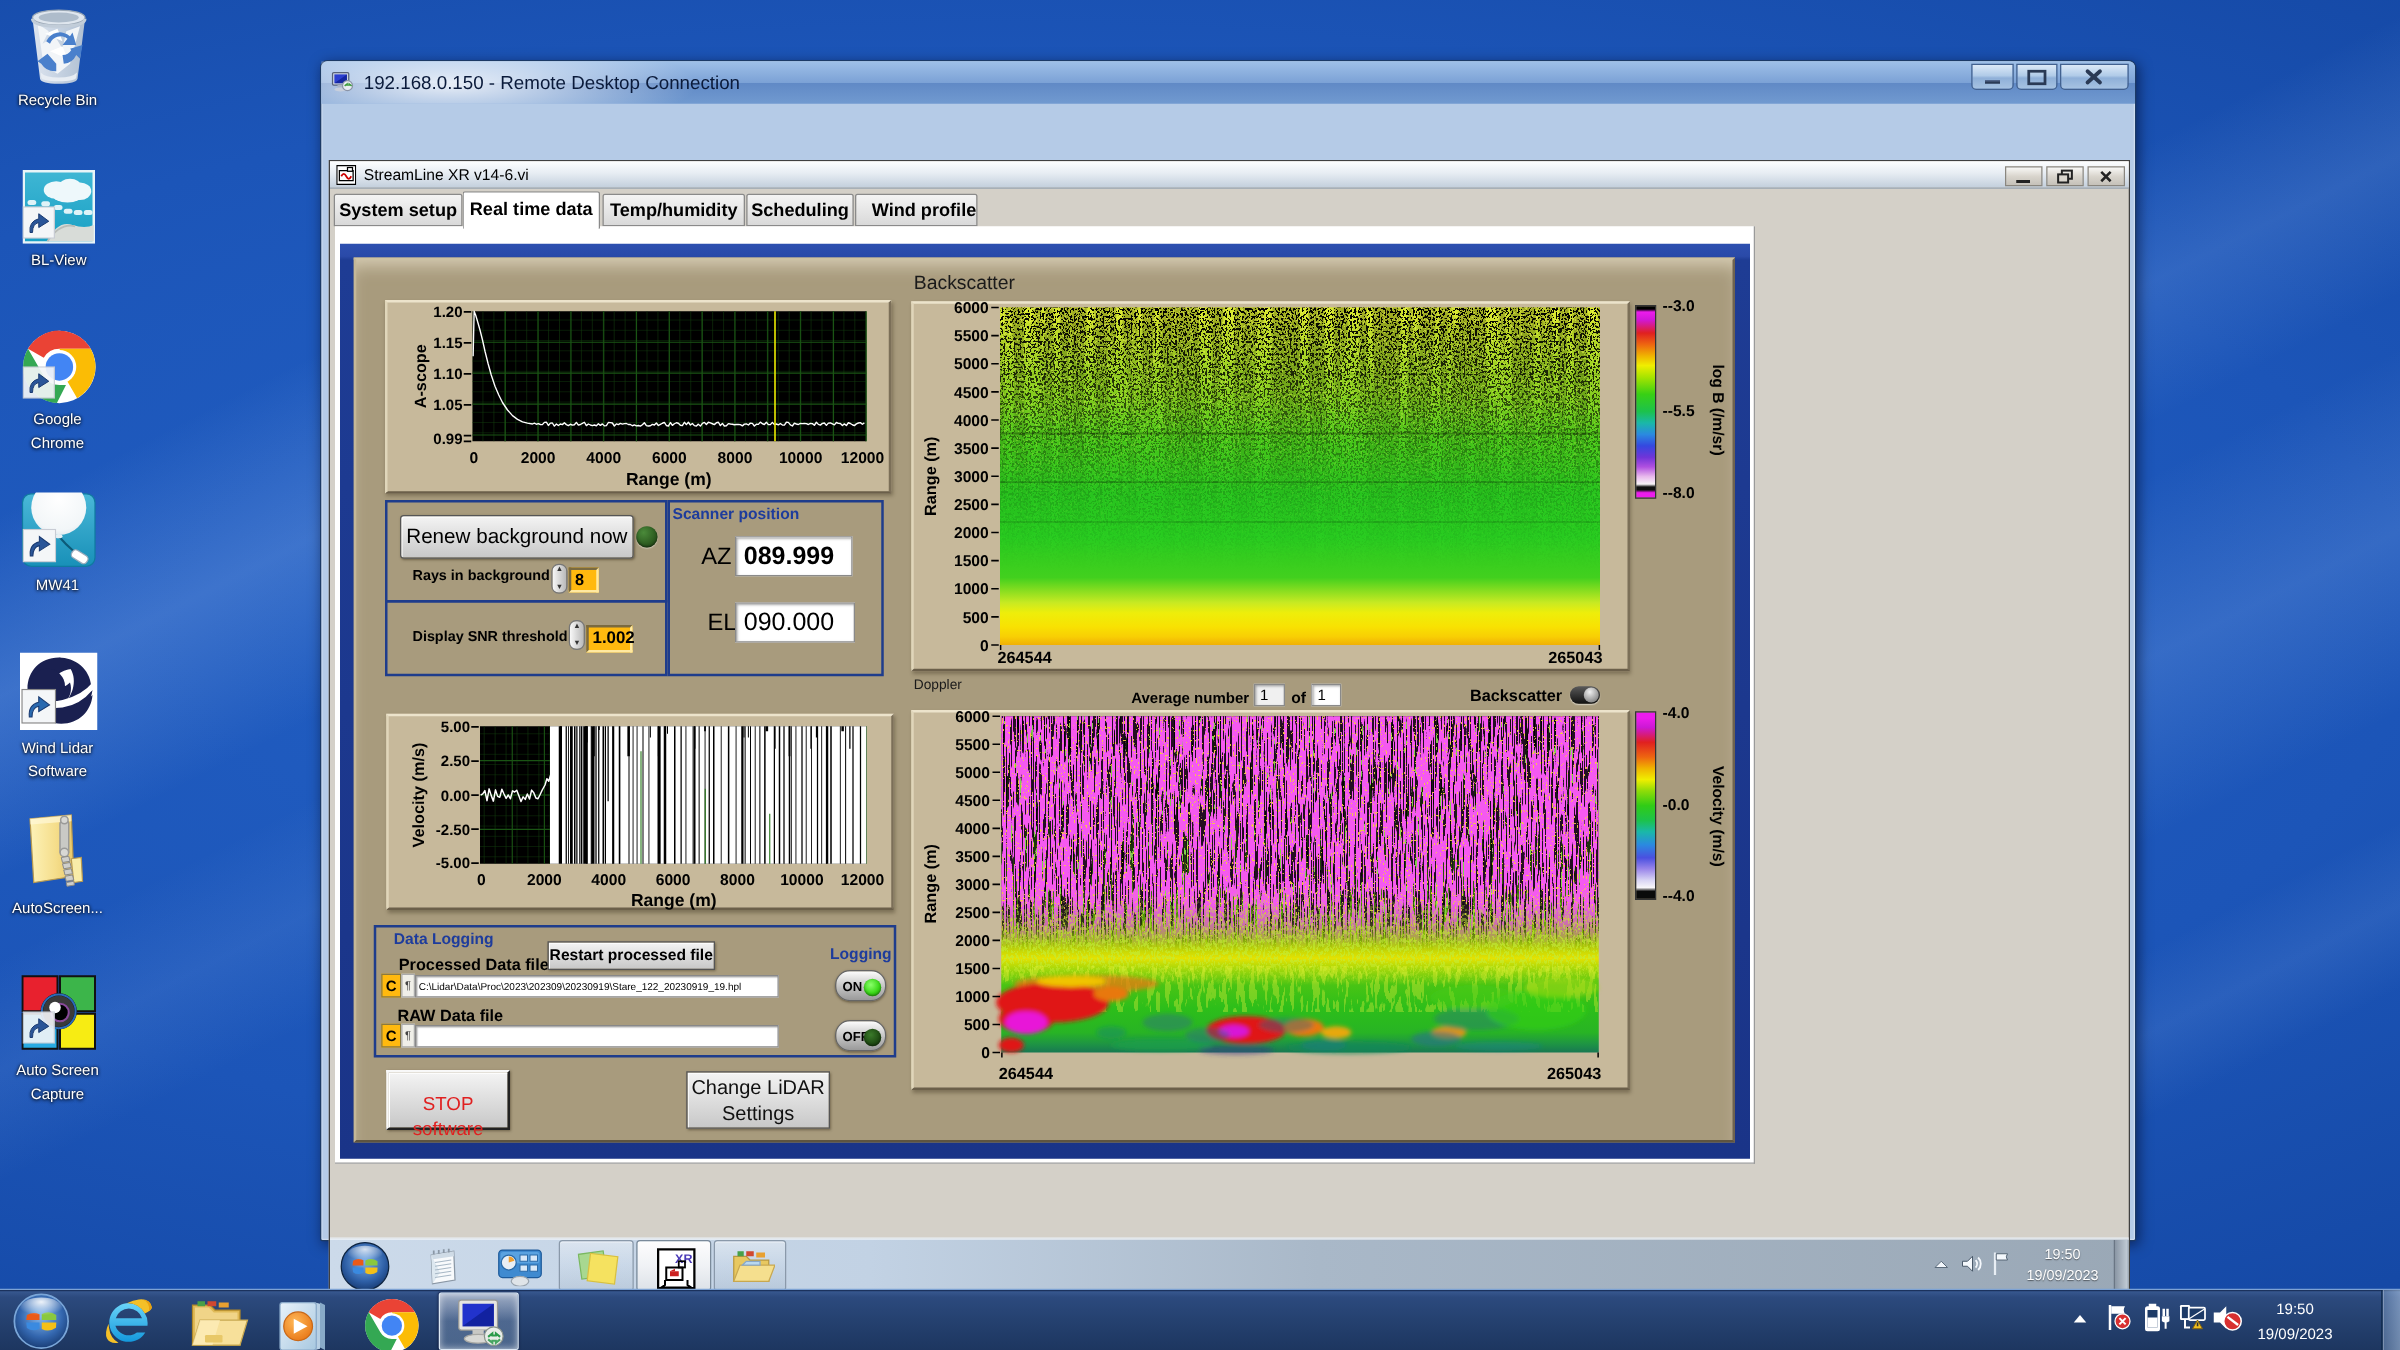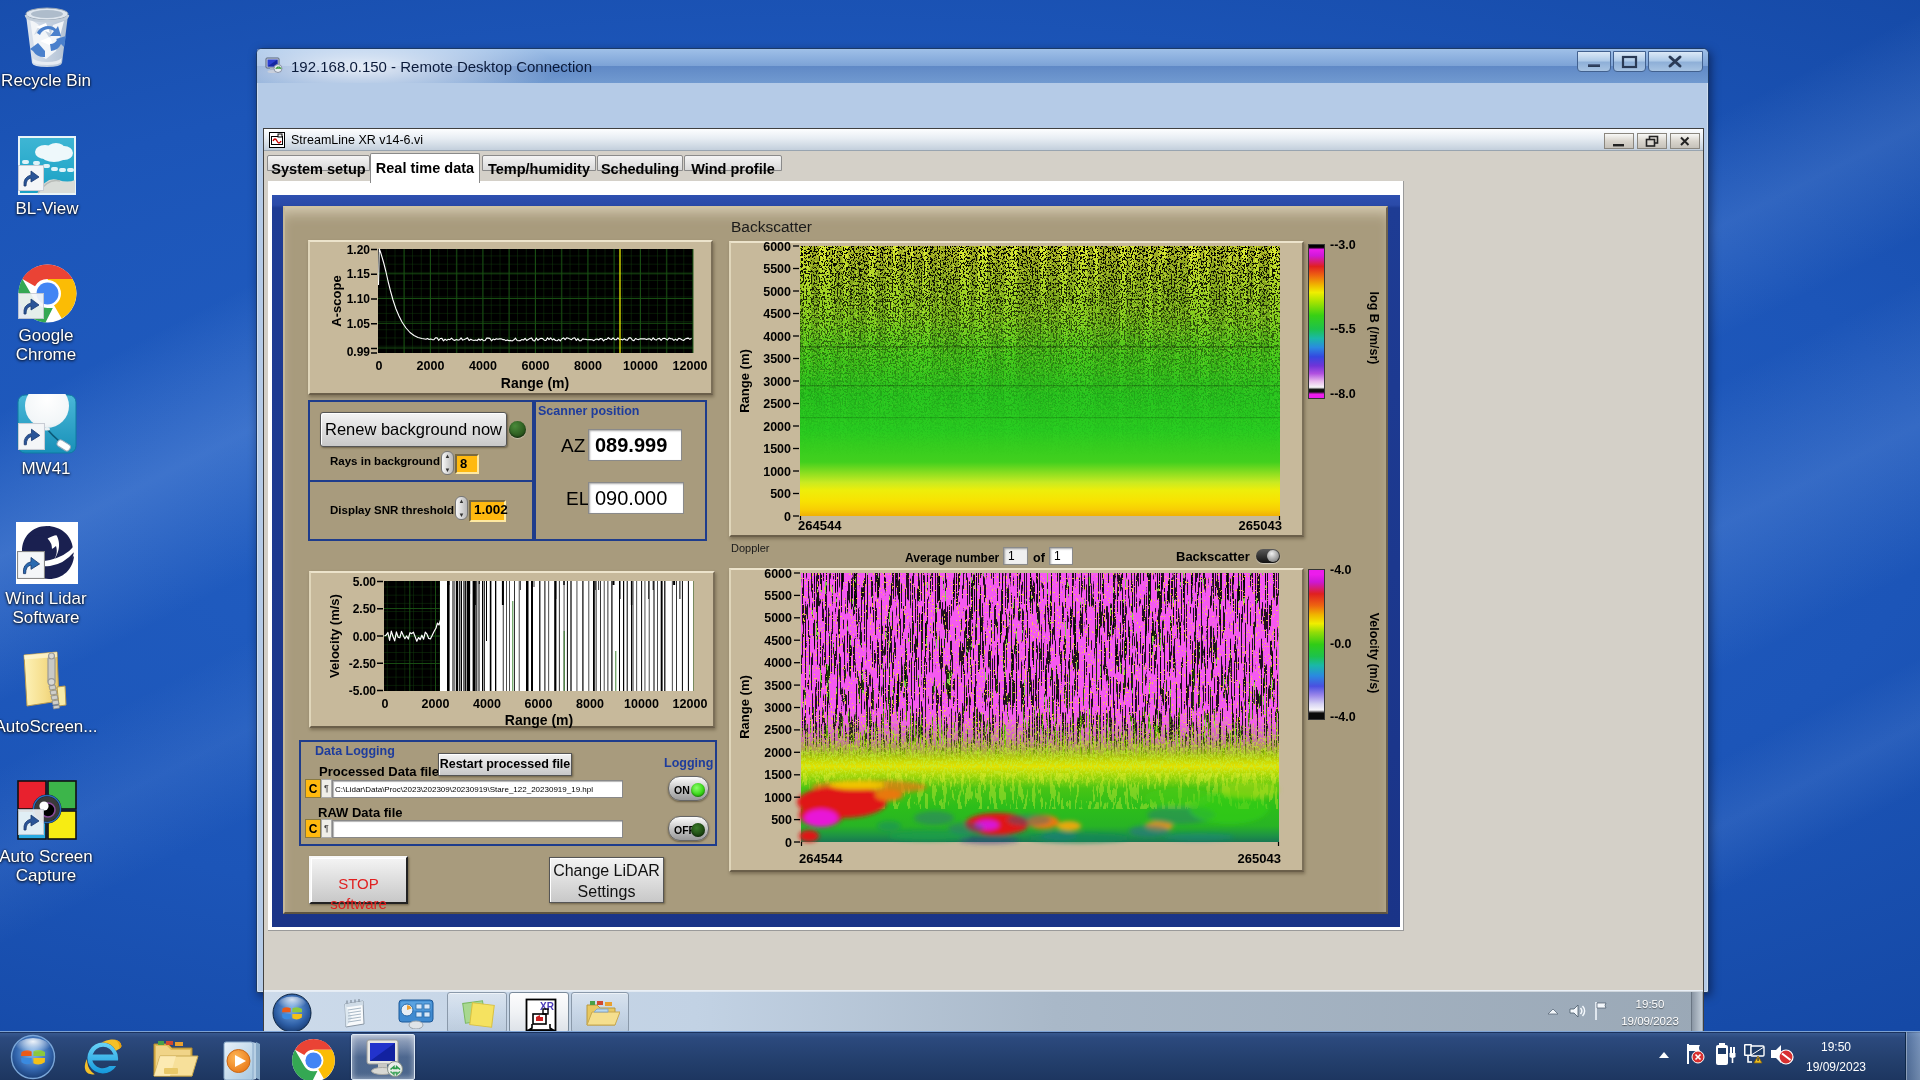--- a/index.html
+++ b/index.html
@@ -5,21 +5,21 @@
   * { margin:0; padding:0; box-sizing:border-box; }
   html,body { width:1920px; height:1080px; overflow:hidden; font-family:"Liberation Sans",sans-serif; }
   #desk {
     position:absolute; left:0; top:0; width:1920px; height:1080px;
     background:
       linear-gradient(115deg, rgba(255,255,255,0) 0%, rgba(255,255,255,0) 100%),
       radial-gradient(130% 90% at 42% 46%, #2361c6 0%, #1c55b8 45%, #1549a6 70%, #113e96 100%);
   }
   .streak { position:absolute; background:linear-gradient(rgba(255,255,255,0), rgba(170,205,255,0.22), rgba(255,255,255,0)); transform-origin:center; }
   .abs { position:absolute; }
-  .icon-label { position:absolute; color:#fff; font-size:17px; text-align:center; text-shadow:0 1px 3px rgba(0,0,0,0.95), 0 0 2px rgba(0,0,0,0.7); line-height:19px; }
+  .icon-label { position:absolute; color:#fff; font-size:12px; text-align:center; text-shadow:0 1px 3px rgba(0,0,0,0.95), 0 0 2px rgba(0,0,0,0.7); line-height:19px; }
 
   
   #rdpwin { position:absolute; left:256px; top:48px; width:1453px; height:945px;
     background:#b5cbe7; border:1px solid #1c3a66; border-radius:6px 6px 2px 2px;
     box-shadow:0 0 0 1px rgba(255,255,255,0.35) inset, 2px 3px 10px rgba(0,0,20,0.5); }
   #rdptitle { position:absolute; left:0; top:0; width:100%; height:34px;
     background:linear-gradient(#9fc0e8 0%, #7ca2d6 50%, #6089c6 51%, #719ad0 100%);
     border-radius:5px 5px 0 0; }
   #rdptitle .glow { position:absolute; left:0; top:0; width:470px; height:34px;
     background:radial-gradient(60% 160% at 22% 55%, rgba(255,255,255,0.85), rgba(255,255,255,0) 70%); }
@@ -29,21 +29,21 @@
 
   
   #viwin { position:absolute; left:6px; top:34px; width:1441px; height:906px; background:#d4d0c8; border:1px solid #404040;margin-top:45px; }
   #vititle { position:absolute; left:0; top:0; width:100%; height:22px;
     background:linear-gradient(#fdfeff 0%, #e7edf3 45%, #c3cfdc 100%); border-bottom:1px solid #98a4b0; }
   #vititle .vtext { position:absolute; left:27px; top:4px; font-size:12.5px; color:#000; }
   .vibtn { position:absolute; top:4px; width:30px; height:16px; background:linear-gradient(#f8f8f6, #d9d5cd 50%, #c5c1b9);
     border:1px solid #8a867e; font-size:10px; text-align:center; line-height:14px; color:#111; }
 
   
-  .tab { position:absolute; top:26px; height:16px; background:linear-gradient(#f4f4f4, #d9d9d9); border:1px solid #8a8a8a;
+  .tab { position:absolute; top:26px; height:26px; background:linear-gradient(#f4f4f4, #d9d9d9); border:1px solid #8a8a8a;
     font-size:14.5px; font-weight:bold; color:#000; text-align:center; border-radius:2px 2px 0 0; }
   .tab.active { background:#fff; top:24px; height:30px; z-index:3; border-bottom:none; }
 
   
   #tabpage { position:absolute; left:4px; top:52px; width:1136px; height:750px; background:#fff; border-right:1px solid #9a9a9a; border-bottom:1px solid #9a9a9a; }
   #bluepanel { position:absolute; left:4px; top:14px; width:1128px; height:732px; background:linear-gradient(#2e50b0 0px, #2a4aa8 10px, #1e3c94 13px, #1a3488 100%); }
   #tanpanel { position:absolute; left:11px; top:11px; width:1105px; height:708px; background:#a89b7d;
     border-top:2px solid #cfc2a2; border-left:2px solid #c4b797; border-bottom:2px solid #5e5440; border-right:2px solid #6e6350;
     box-shadow:inset 0 10px 14px -6px rgba(255,248,228,0.55); }
 
@@ -289,21 +289,21 @@
             <rect x="8.5" y="5.5" width="8" height="6.5" fill="#d9d5cd" stroke="#222" stroke-width="1.6"></rect>
           </svg></div>
       <div class="vibtn" style="left:1406px"><svg width="28" height="14">
             <path d="M10 3.5 L17.5 11 M17.5 3.5 L10 11" stroke="#222" stroke-width="2"></path>
           </svg></div>
     </div>
     <div class="tab" style="left:3px; width:103px; line-height:26px;">System setup</div>
     <div class="tab active" style="left:106px; width:110px; line-height:28px;">Real time data</div>
     <div class="tab" style="left:218px; width:114px; line-height:26px;">Temp/humidity</div>
     <div class="tab" style="left:333px; width:86px; line-height:26px;">Scheduling</div>
-    <div class="tab" style="left:420px; width:98px; line-height:26px;">Wind profile</div>
+    <div class="tab" style="left:420px; width:98px; line-height:26px;text-align:right;">Wind profile</div>
     <div id="tabpage">
       <div id="bluepanel">
         <div id="tanpanel">
 
           <div class="subpanel" style="left:23px; top:32px; width:405px; height:155px;"></div>
           <svg class="abs" style="left:23px; top:32px;" width="405" height="155" font-family="Liberation Sans">
             <defs>
               <pattern id="grid1" width="8.75" height="8.2" patternUnits="userSpaceOnUse">
                 <path d="M8.75 0 V8.2 M0 8.2 H8.75" fill="none" stroke="#103a0c" stroke-width="0.9"></path>
               </pattern>

